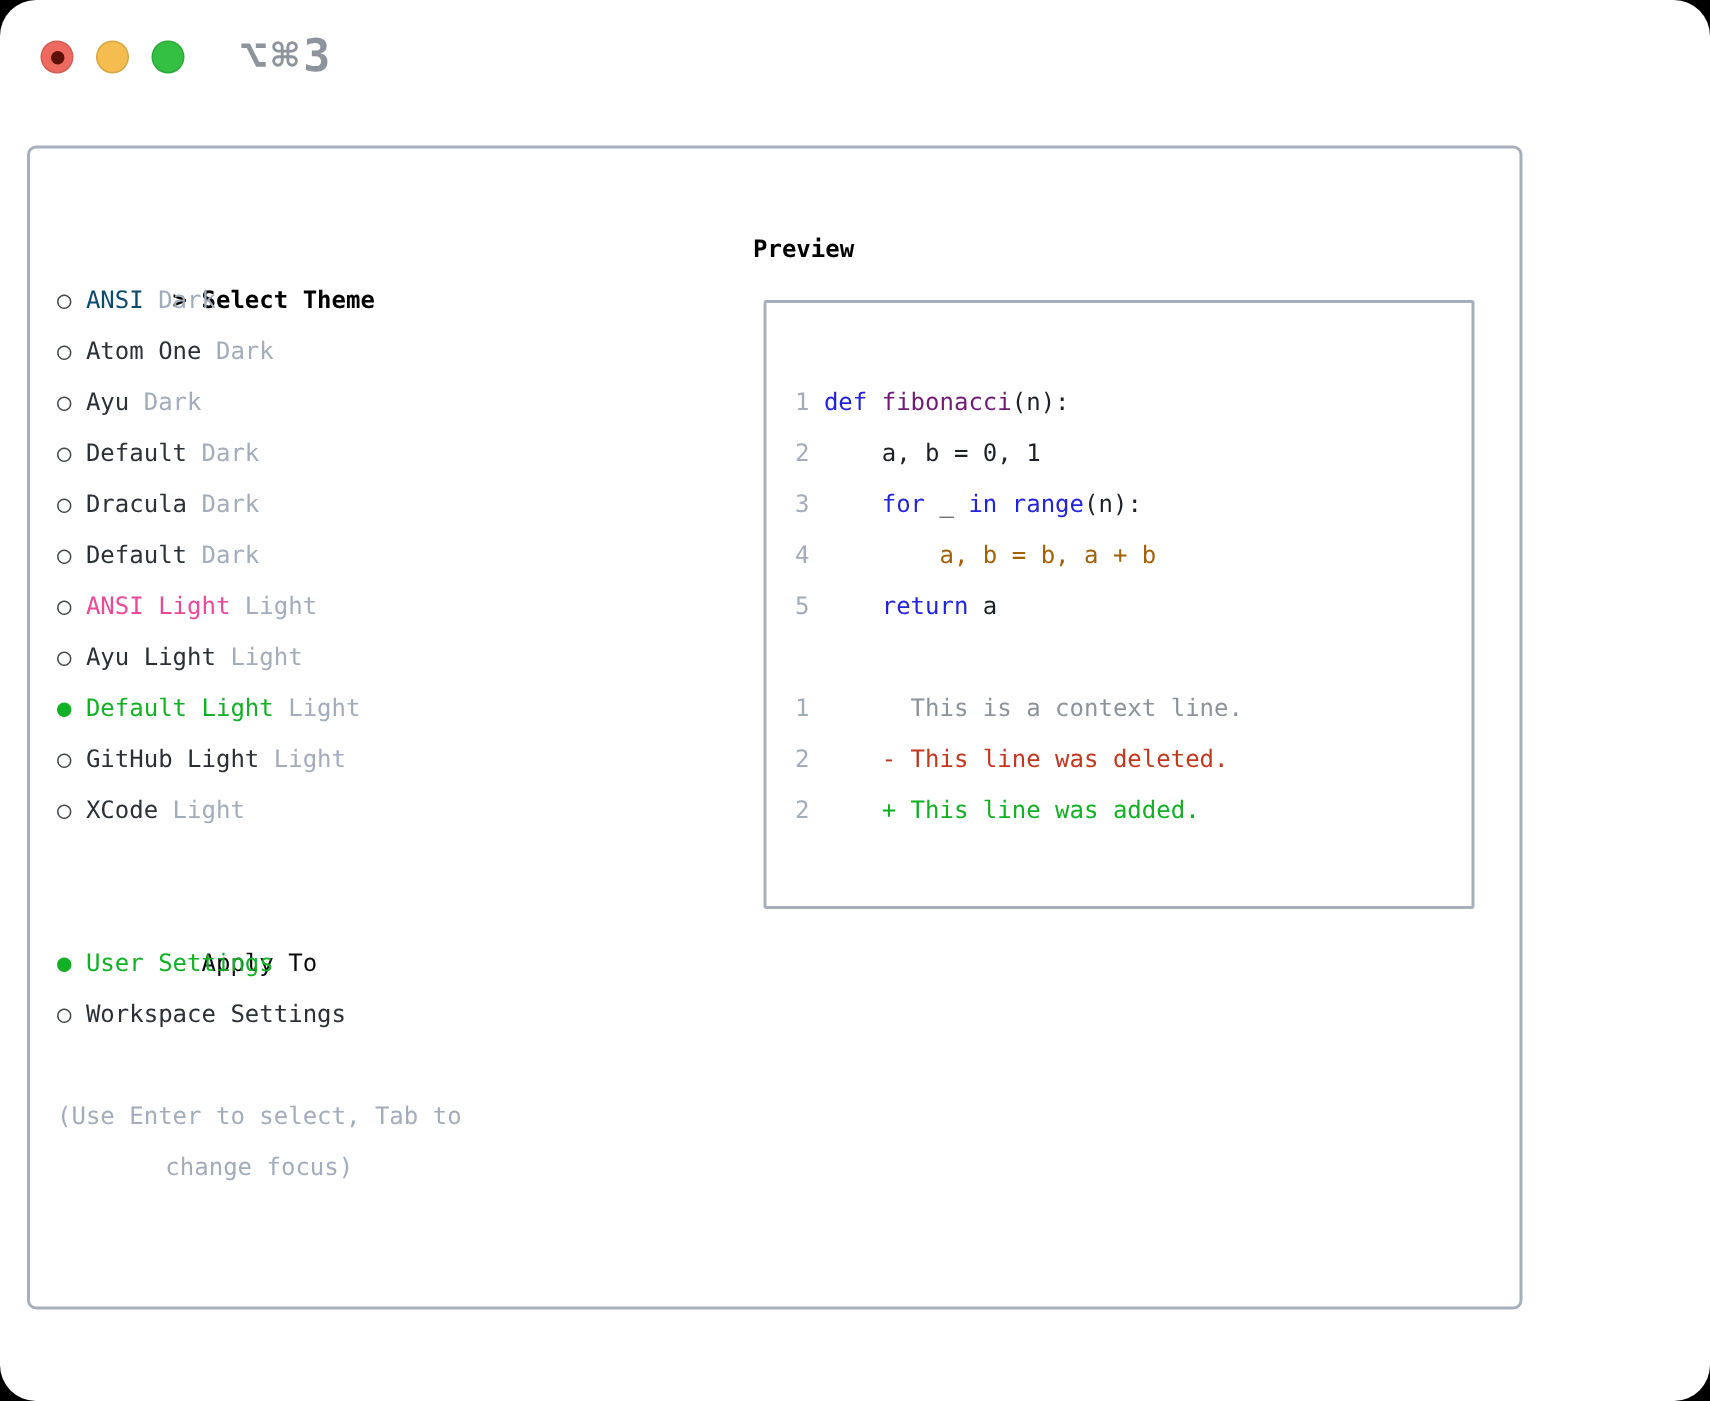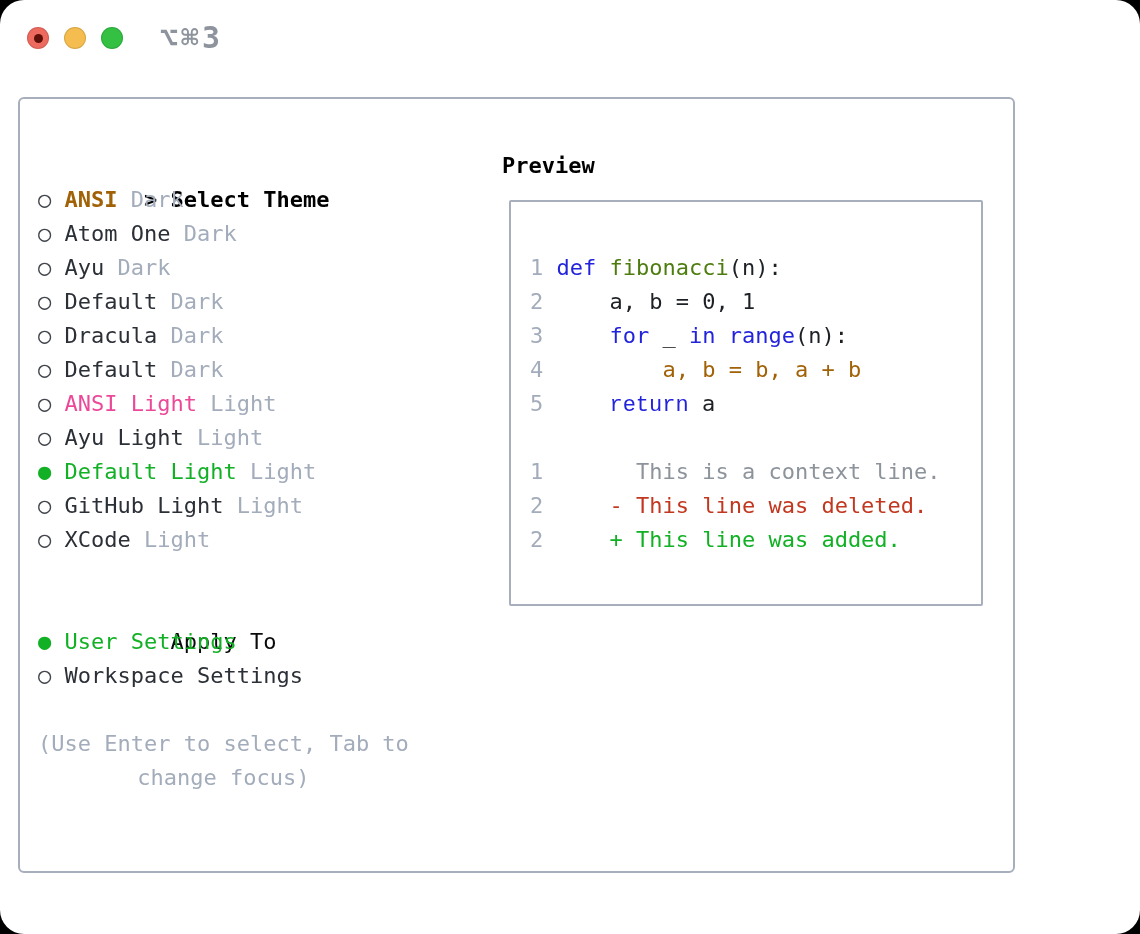--- a/index.html
+++ b/index.html
@@ -13,21 +13,21 @@
          align-items:center;justify-content:center;
          box-shadow:inset 0 0 0 1px rgba(0,0,0,.12);}
   .light .dot{width:9px;height:9px;border-radius:50%;background:#5e0f08;}
   .shortcut{position:absolute;left:160px;top:20px;font-size:30px;
             font-weight:bold;letter-spacing:3px;white-space:pre;}
 
   
   .main-box{position:absolute;left:18px;top:97px;width:993px;height:772px;
             border:2px solid #a7afbd;border-radius:6px;background:#fff;}
 
-  .row{height:34px;line-height:34px;font-size:22px;white-space:pre;}
+  .row{height:34px;line-height:34px;font-size:16px;white-space:pre;}
 
   .left-col{position:absolute;left:18px;top:50px;}
   .header-row{font-weight:bold;color:#000;}
   .prefix{margin-right:1ch;}
   .apply-label{color:#0a0a0a;padding-left:2ch;}
   .bullet{display:inline-block;min-width:1ch;margin-right:1ch;}
 
   
   .preview-title{position:absolute;left:482px;top:50px;font-weight:bold;color:#000;}
   .preview-box{position:absolute;left:489px;top:101px;width:474px;height:406px;
@@ -50,21 +50,21 @@
   <span class="shortcut" id="shortcut" style="color: rgb(142, 148, 157);">⌥⌘3</span>
 
   <div class="main-box">
 
     <div class="left-col">
       <div class="row header-row">
         <span class="prefix">&gt;</span><span>Select Theme</span>
       </div>
 
       <div id="theme-list">
-          <div class="row"><span class="bullet" style="color: rgb(67, 71, 77);">○</span><span style="color: #a16207; font-weight: bold;">ANSI</span><span style="color: rgb(163, 172, 187);"> Dark</span></div>
+          <div class="row"><span class="bullet" style="color: rgb(67, 71, 77);">○</span><span style="color: #0c4a6e;">ANSI</span><span style="color: rgb(163, 172, 187);"> Dark</span></div>
           <div class="row"><span class="bullet" style="color: rgb(67, 71, 77);">○</span><span style="color: rgb(43, 47, 54); text-align: center;">Atom One</span><span style="color: rgb(163, 172, 187);"> Dark</span></div>
           <div class="row"><span class="bullet" style="color: rgb(67, 71, 77);">○</span><span style="color: rgb(43, 47, 54);">Ayu</span><span style="color: rgb(163, 172, 187);"> Dark</span></div>
           <div class="row"><span class="bullet" style="color: rgb(67, 71, 77);">○</span><span style="color: rgb(43, 47, 54);">Default</span><span style="color: rgb(163, 172, 187);"> Dark</span></div>
           <div class="row"><span class="bullet" style="color: rgb(67, 71, 77);">○</span><span style="color: rgb(43, 47, 54);">Dracula</span><span style="color: rgb(163, 172, 187);"> Dark</span></div>
           <div class="row"><span class="bullet" style="color: rgb(67, 71, 77);">○</span><span style="color: rgb(43, 47, 54);">Default</span><span style="color: rgb(163, 172, 187);"> Dark</span></div>
           <div class="row"><span class="bullet" style="color: rgb(67, 71, 77);">○</span><span style="color: #ec4899;">ANSI Light</span><span style="color: rgb(163, 172, 187);"> Light</span></div>
           <div class="row"><span class="bullet" style="color: rgb(67, 71, 77);">○</span><span style="color: rgb(43, 47, 54);">Ayu Light</span><span style="color: rgb(163, 172, 187);"> Light</span></div>
           <div class="row"><span class="bullet" style="color: rgb(18, 177, 37);">●</span><span style="color: rgb(18, 177, 37);">Default Light</span><span style="color: rgb(163, 172, 187);"> Light</span></div>
           <div class="row"><span class="bullet" style="color: rgb(67, 71, 77);">○</span><span style="color: rgb(43, 47, 54);">GitHub Light</span><span style="color: rgb(163, 172, 187);"> Light</span></div>
           <div class="row"><span class="bullet" style="color: rgb(67, 71, 77);">○</span><span style="color: rgb(43, 47, 54);">XCode</span><span style="color: rgb(163, 172, 187);"> Light</span></div>
@@ -84,25 +84,25 @@
       <div class="row"></div>
 
       <div class="row hint" style="color: rgb(163, 172, 187);">(Use Enter to select, Tab to</div>
       <div class="row hint" style="color: rgb(163, 172, 187); text-align: center;">change focus)</div>
     </div>
 
     <div class="preview-title row">Preview</div>
 
     <div class="preview-box">
       <div id="preview-lines">
-          <div class="row"><span class="ln" style="color: rgb(163, 172, 187);">1</span><span style="color: rgb(35, 35, 220);">def</span><span style="color: rgb(29, 32, 37);"> </span><span style="color: #4d7c0f;">fibonacci</span><span style="color: rgb(29, 32, 37);">(n):</span></div>
+          <div class="row"><span class="ln" style="color: rgb(163, 172, 187);">1</span><span style="color: rgb(35, 35, 220);">def</span><span style="color: rgb(29, 32, 37);"> </span><span style="color: #701a75;">fibonacci</span><span style="color: rgb(29, 32, 37);">(n):</span></div>
           <div class="row"><span class="ln" style="color: rgb(163, 172, 187);">2</span><span style="color: rgb(29, 32, 37);">    a, b = 0, 1</span></div>
           <div class="row"><span class="ln" style="color: rgb(163, 172, 187);">3</span><span style="color: rgb(29, 32, 37);">    </span><span style="color: rgb(35, 35, 220);">for</span><span style="color: rgb(29, 32, 37);"> _ </span><span style="color: rgb(35, 35, 220);">in</span><span style="color: rgb(29, 32, 37);"> </span><span style="color: rgb(35, 35, 220);">range</span><span style="color: rgb(29, 32, 37);">(n):</span></div>
           <div class="row"><span class="ln" style="color: rgb(163, 172, 187);">4</span><span style="color: #a16207;">        a, b = b, a + b</span></div>
-          <div class="row"><span class="ln" style="color: rgb(163, 172, 187);">5</span><span style="color: rgb(29, 32, 37);">    </span><span style="color: rgb(35, 35, 220); font-family: Liberation Mono, monospace;">return</span><span style="color: rgb(29, 32, 37);"> a</span></div>
+          <div class="row"><span class="ln" style="color: rgb(163, 172, 187);">5</span><span style="color: rgb(29, 32, 37);">    </span><span style="color: rgb(35, 35, 220);">return</span><span style="color: rgb(29, 32, 37);"> a</span></div>
           <div class="row"><span class="ln" style="color: rgb(163, 172, 187);"></span></div>
           <div class="row"><span class="ln" style="color: rgb(163, 172, 187);">1</span><span style="color: rgb(141, 147, 155);">      This is a context line.</span></div>
           <div class="row"><span class="ln" style="color: rgb(163, 172, 187);">2</span><span style="color: rgb(194, 55, 31);">    - This line was deleted.</span></div>
           <div class="row"><span class="ln" style="color: rgb(163, 172, 187);">2</span><span style="color: rgb(18, 177, 37);">    + This line was added.</span></div>
         </div>
     </div>
 
   </div>
 </div>
 

